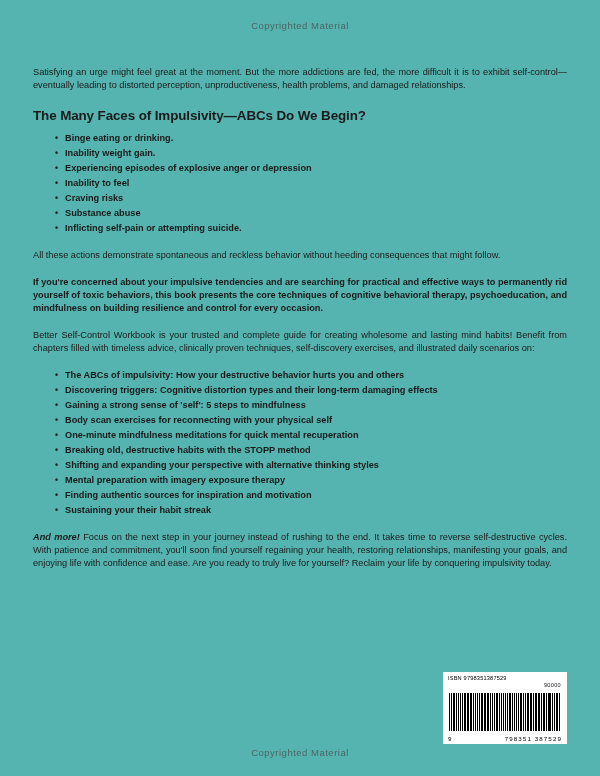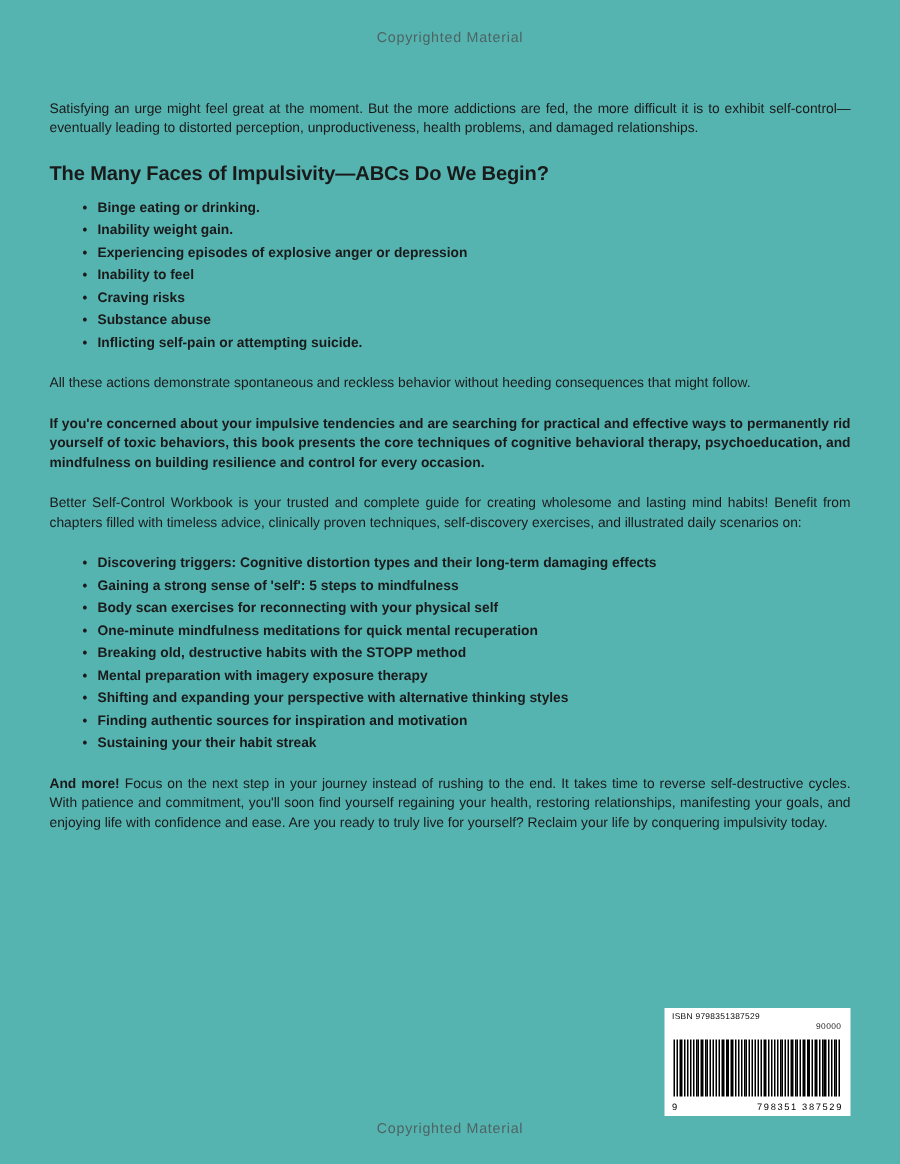--- a/index.html
+++ b/index.html
@@ -80,20 +80,21 @@
     top: -0.5px;
     font-size: 9px;
   }
 
   .para.bold {
     font-weight: bold;
   }
 
   .para .lead {
     font-weight: bold;
+    font-style: italic;
   }
 
   .barcode-box {
     position: absolute;
     left: 443px;
     top: 672px;
     width: 124px;
     height: 72px;
     background: #ffffff;
     padding: 0;
@@ -161,27 +162,28 @@
       <li>Inflicting self-pain or attempting suicide.</li>
     </ul>
 
     <p class="para loose">All these actions demonstrate spontaneous and reckless behavior without heeding consequences that might follow.</p>
 
     <p class="para bold loose">If you're concerned about your impulsive tendencies and are searching for practical and effective ways to permanently rid yourself of toxic behaviors, this book presents the core techniques of cognitive behavioral therapy, psychoeducation, and mindfulness on building resilience and control for every occasion.</p>
 
     <p class="para loose">Better Self-Control Workbook is your trusted and complete guide for creating wholesome and lasting mind habits! Benefit from chapters filled with timeless advice, clinically proven techniques, self-discovery exercises, and illustrated daily scenarios on:</p>
 
     <ul class="bullets">
+      <li>The ABCs of impulsivity: How your destructive behavior hurts you and others</li>
       <li>Discovering triggers: Cognitive distortion types and their long-term damaging effects</li>
       <li>Gaining a strong sense of 'self': 5 steps to mindfulness</li>
       <li>Body scan exercises for reconnecting with your physical self</li>
       <li>One-minute mindfulness meditations for quick mental recuperation</li>
       <li>Breaking old, destructive habits with the STOPP method</li>
+      <li>Shifting and expanding your perspective with alternative thinking styles</li>
       <li>Mental preparation with imagery exposure therapy</li>
-      <li>Shifting and expanding your perspective with alternative thinking styles</li>
       <li>Finding authentic sources for inspiration and motivation</li>
       <li>Sustaining your their habit streak</li>
     </ul>
 
     <p class="para"><span class="lead">And more!</span><span> Focus on the next step in your journey instead of rushing to the end. It takes time to reverse self-destructive cycles. With patience and commitment, you'll soon find yourself regaining your health, restoring relationships, manifesting your goals, and enjoying life with confidence and ease. Are you ready to truly live for yourself? Reclaim your life by conquering impulsivity today.</span></p>
 
   </div>
 
   <div class="barcode-box">
     <div class="isbn-line">ISBN 9798351387529</div>

